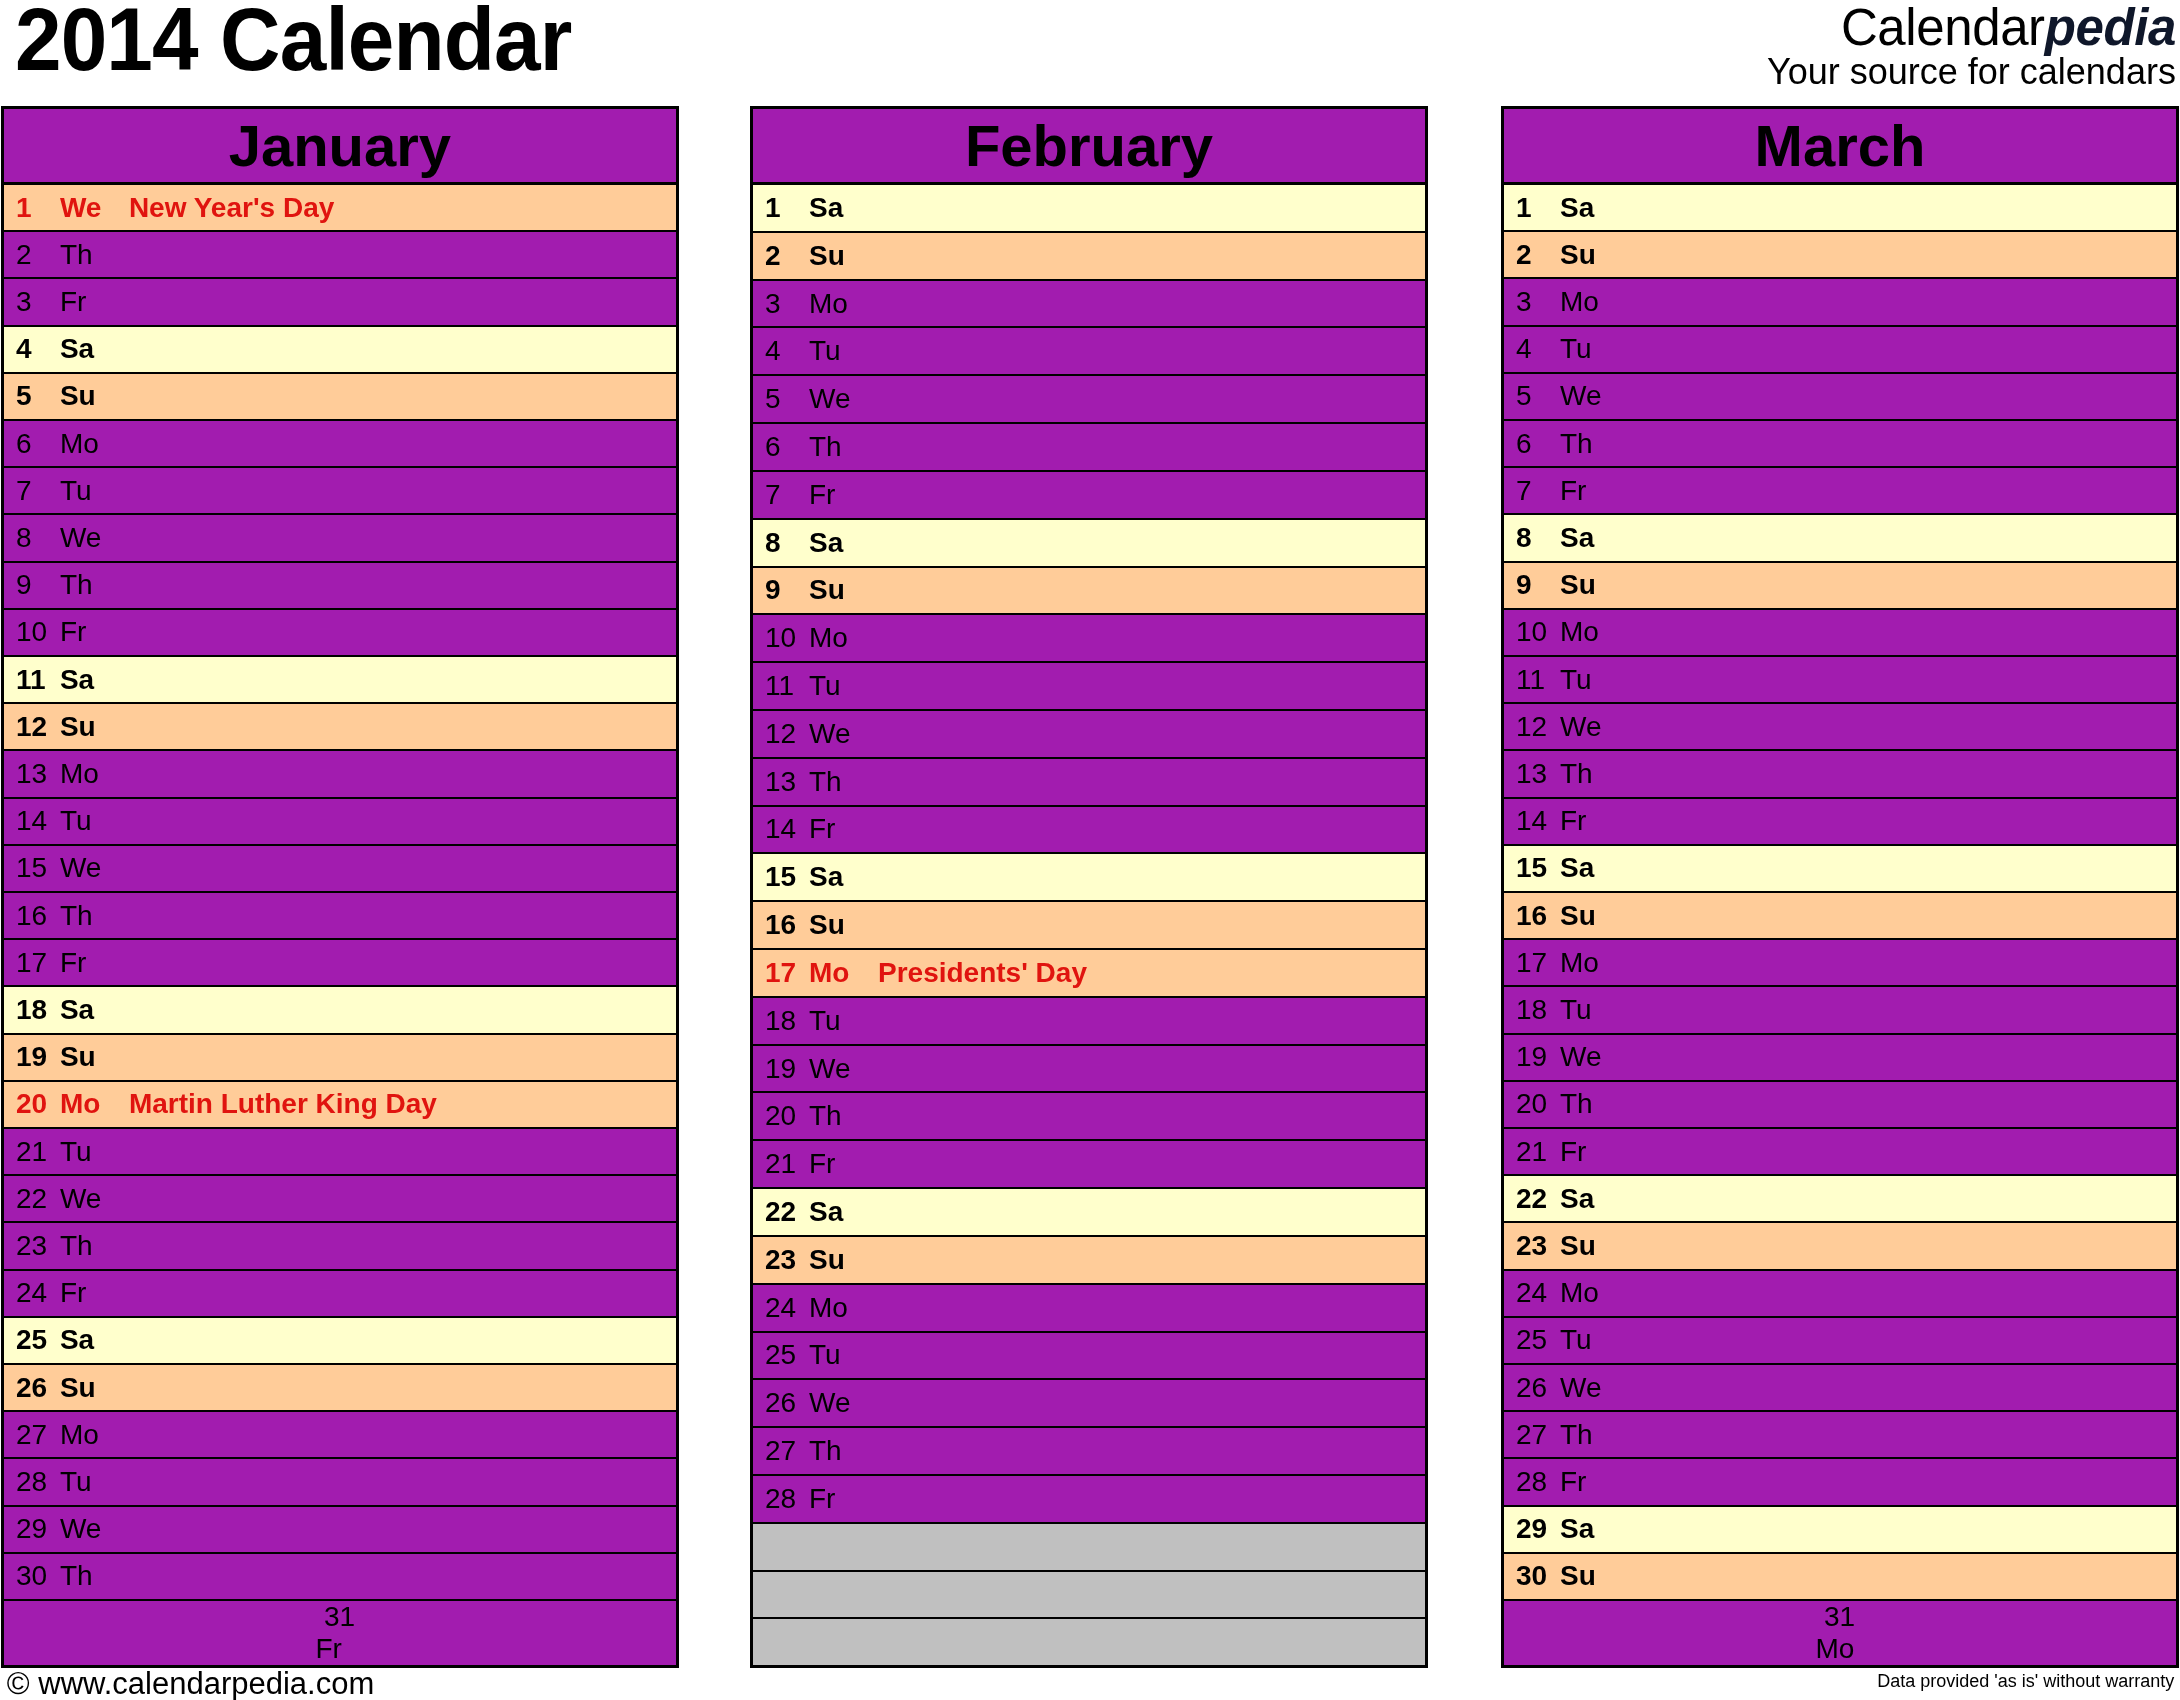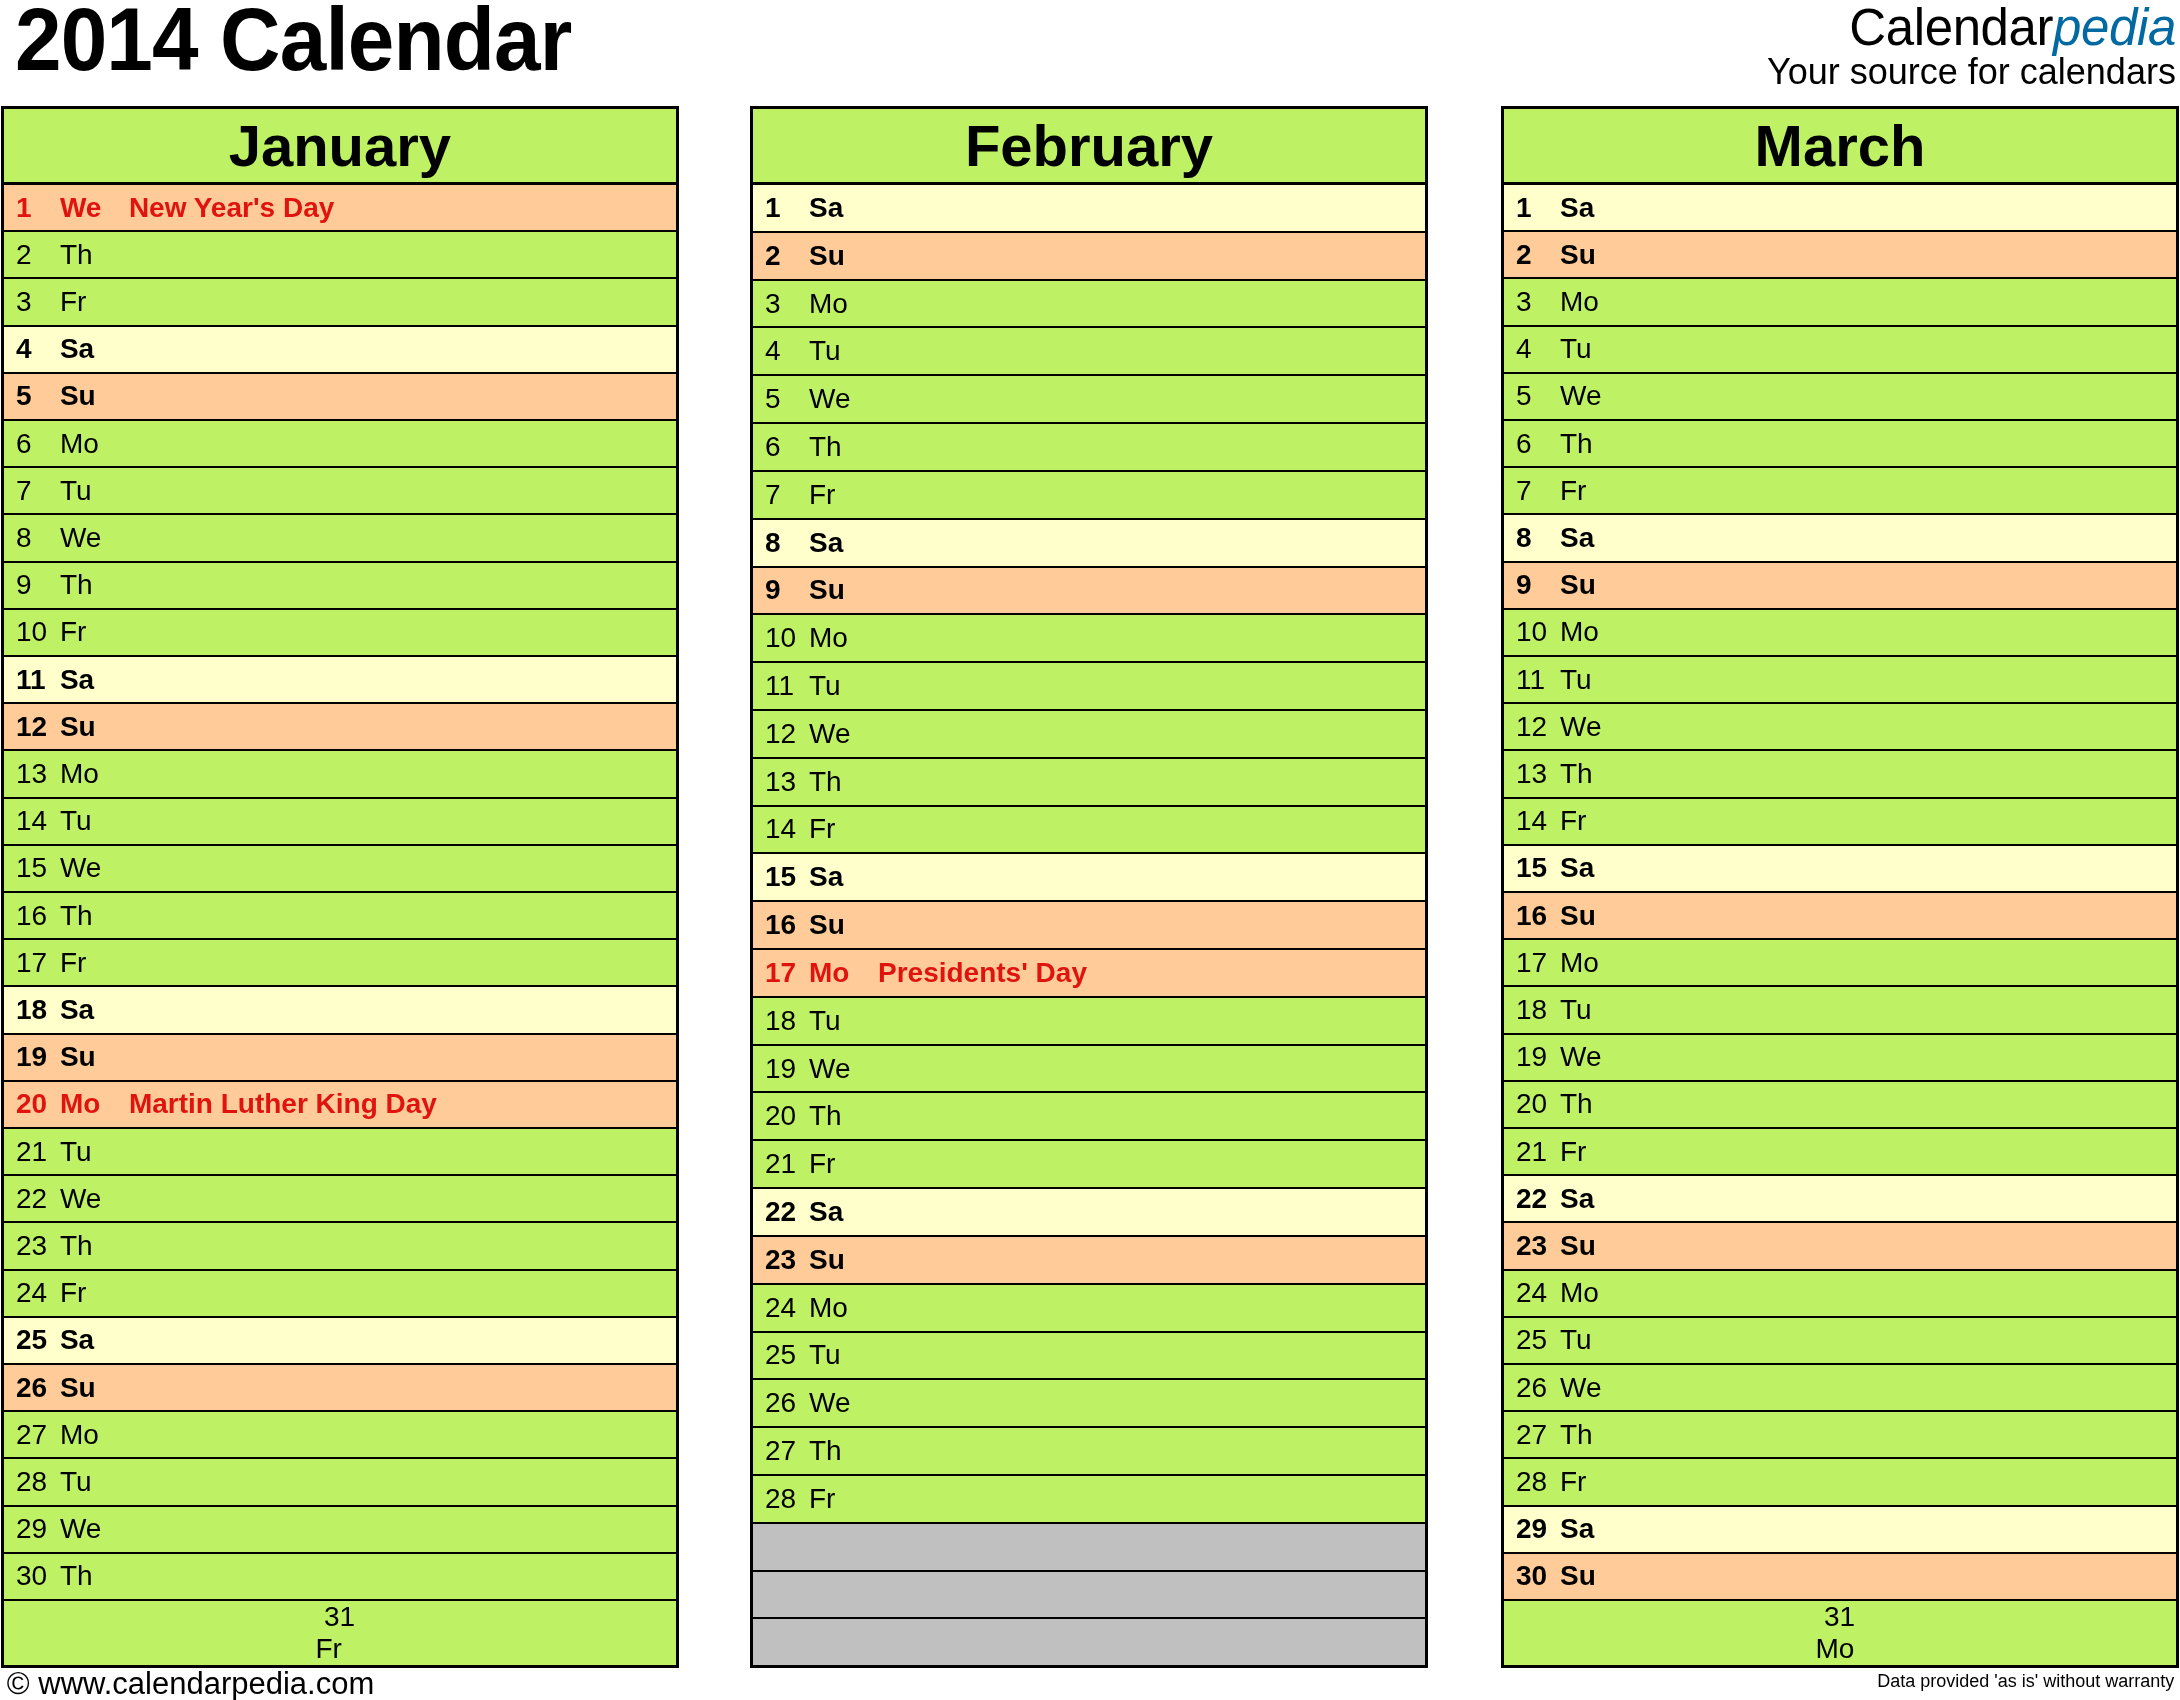--- a/index.html
+++ b/index.html
@@ -7,27 +7,27 @@
     width: 2181px; height: 1700px; position: relative; overflow: hidden;
     font-family: "Liberation Sans", "DejaVu Sans", sans-serif; color: #000;
   }
   .title {
     position: absolute; left: 15.3px; top: -5.1px;
     font-size: 89px; font-weight: bold; letter-spacing: -0.9px; line-height: 1;
     transform: scaleX(0.94); transform-origin: left top;
   }
   .brand { position: absolute; right: 5.1px; top: 1.7px; text-align: right; }
   .brand-name { font-size: 51px; line-height: 1; letter-spacing: -0.4px; }
-  .brand-name .accent { color: #0369a1; font-weight: normal; font-style: italic; }
+  .brand-name .accent { color: #0f172a; font-weight: bold; font-style: italic; }
   .brand-tag { font-size: 36px; line-height: 1; margin-top: 1px; }
 
   .month {
     position: absolute; top: 106px; width: 678px; height: 1562px;
     box-sizing: border-box; border: 3.4px solid #000;
-    display: flex; flex-direction: column; background: #bef264;
+    display: flex; flex-direction: column; background: #a21caf;
   }
   .month-header {
     height: 73px; flex: 0 0 73px; border-bottom: 3.4px solid #000;
     display: flex; align-items: center; justify-content: center;
     font-size: 58px; font-weight: bold;
   }
   .rows { flex: 1; display: flex; flex-direction: column; }
   .row {
     flex: 1; box-sizing: border-box; border-bottom: 2.6px solid #000;
     display: flex; align-items: center; font-size: 28px; padding-left: 12px;

